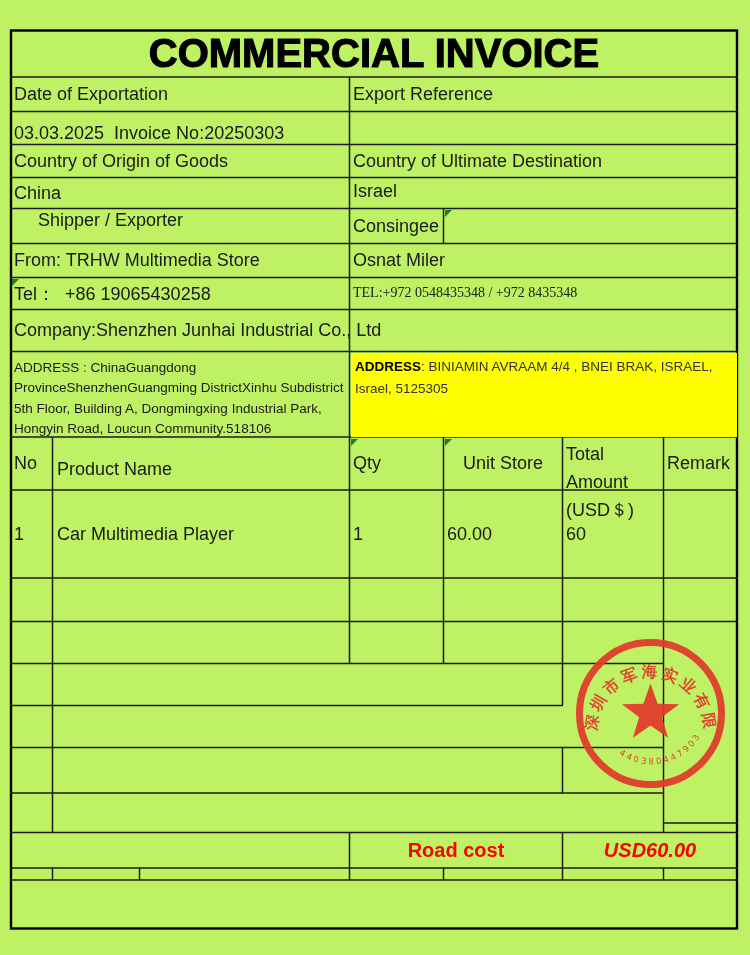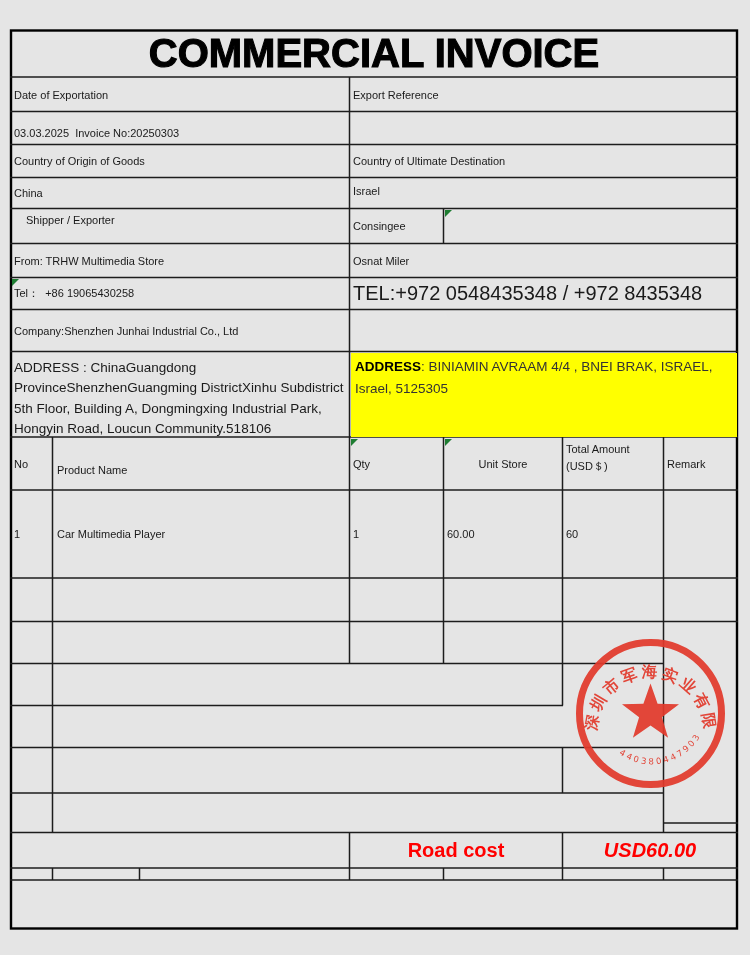--- a/index.html
+++ b/index.html
@@ -1,22 +1,22 @@
 <!DOCTYPE html>
 <html><head>
 <meta charset="utf-8">
 <style>
   html,body{margin:0;padding:0;background:#ffffff;}
   body{font-family:"Liberation Sans","DejaVu Sans",sans-serif;color:#1a1a1a;}
-  #page{position:relative;width:750px;height:955px;background:#e5e5e5;overflow:hidden;}
-  .cell{position:absolute;display:flex;align-items:center;font-size:11px;color:#1a1a1a;white-space:nowrap;}
+  #page{position:relative;width:750px;height:955px;background:#bef264;overflow:hidden;}
+  .cell{position:absolute;display:flex;align-items:center;font-size:18px;color:#1a1a1a;white-space:nowrap;}
   .pre{white-space:pre;}
   .wrap{white-space:normal;align-items:flex-start;}
   .title{justify-content:center;font-size:40px;font-weight:800;letter-spacing:0px;color:#000;-webkit-text-stroke:1.1px #000;white-space:nowrap;}
-  .mono{font-family:Liberation Sans, sans-serif;font-size:20px;}
+  .mono{font-family:Liberation Serif, serif;font-size:14px;}
   .center{justify-content:center;}
   .red{color:#ff0000;font-weight:bold;font-size:20px;}
   .flag{position:absolute;width:0;height:0;border-top:7px solid #1e7d32;border-right:7px solid transparent;}
   .addr{font-size:13.5px;line-height:1.5;}
   .yellowbg{position:absolute;background:#ffff00;}
   .grid{position:absolute;left:0;top:0;}
   .stamp{position:absolute;opacity:0.93;}
 </style>
 </head>
 <body>
@@ -72,21 +72,21 @@
   <div class="cell" style="left:353px;top:79px;width:382px;height:31px;">Export Reference</div>
 
   <div class="cell pre" style="left:14px;top:113px;width:332px;height:40px;">03.03.2025  Invoice No:20250303</div>
 
   <div class="cell" style="left:14px;top:146px;width:332px;height:30px;">Country of Origin of Goods</div>
   <div class="cell" style="left:353px;top:146px;width:382px;height:30px;">Country of Ultimate Destination</div>
 
   <div class="cell" style="left:14px;top:179px;width:332px;height:28px;">China</div>
   <div class="cell" style="left:353px;top:179px;width:382px;height:24px;">Israel</div>
 
-  <div class="cell" style="left:8px;top:210px;width:332px;height:20px;padding-left:18px;">Shipper / Exporter</div>
+  <div class="cell" style="left:20px;top:210px;width:332px;height:20px;padding-left:18px;">Shipper / Exporter</div>
   <div class="cell" style="left:353px;top:210px;width:87px;height:32px;">Consingee</div>
 
   <div class="cell" style="left:14px;top:245px;width:332px;height:31px;">From: TRHW Multimedia Store</div>
   <div class="cell" style="left:353px;top:245px;width:382px;height:31px;">Osnat Miler</div>
 
   <div class="cell pre" style="left:14px;top:279px;width:332px;height:29px;">Tel：  +86 19065430258</div>
   <div class="cell mono" style="left:353px;top:278px;width:382px;height:30px;">TEL:+972 0548435348 / +972 8435348</div>
 
   <div class="cell" style="left:14px;top:311px;width:340px;height:39px;">Company:Shenzhen Junhai Industrial Co., Ltd</div>
 

